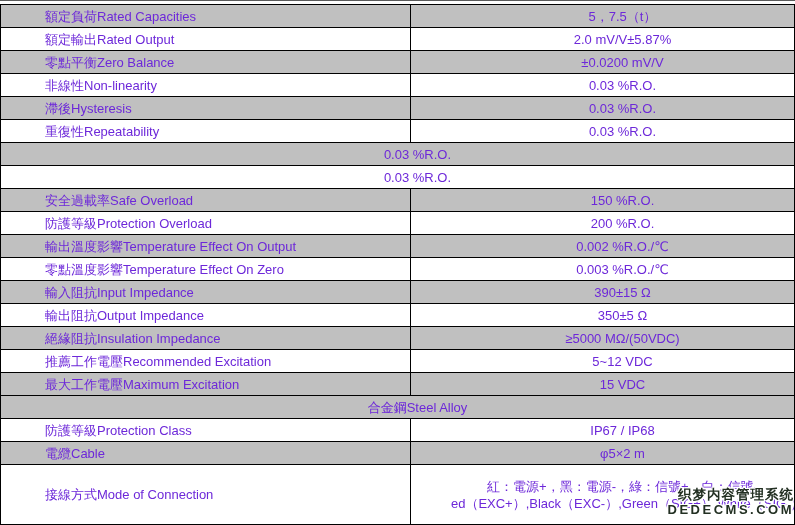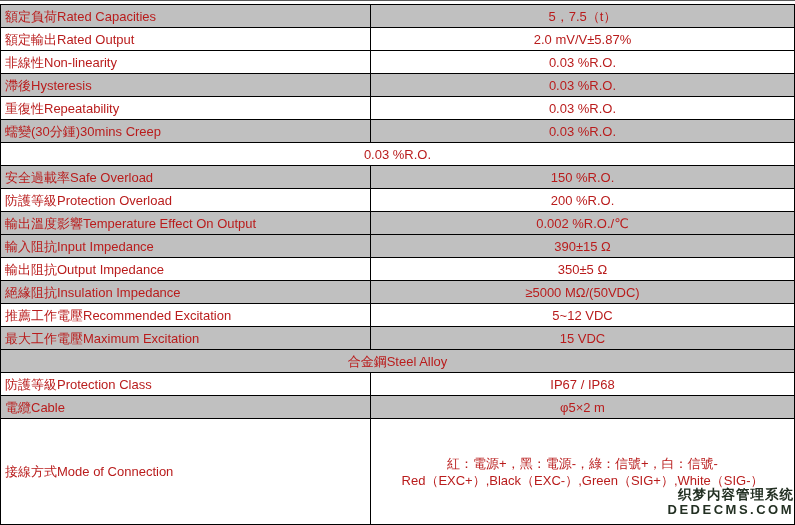--- a/index.html
+++ b/index.html
@@ -44,23 +44,24 @@
     display: flex;
     height: 23px;
     flex: 0 0 23px;
     border-bottom: 1px solid var(--border, #000);
     background: #fff;
   }
   .row.shaded { background: var(--shaded, #c0c0c0); }
   .cell {
     font-size: 13px;
     line-height: 15px;
-    color: #b91c1c;
+    color: #6d28d9;
     overflow: hidden;
     white-space: nowrap;
+    margin-left: 40px;
   }
   .cell.label {
     width: 370px;
     flex: 0 0 370px;
     border-right: 1px solid var(--border, #000);
     padding-left: 4px;
     display: flex;
     align-items: center;
   }
   .cell.value {
@@ -116,50 +117,57 @@
   <div class="spec-table">
 
     <div class="row shaded">
         <div class="cell label">額定負荷Rated Capacities</div>
         <div class="cell value">5，7.5（t）</div>
       </div>
       <div class="row">
         <div class="cell label">額定輸出Rated Output</div>
         <div class="cell value">2.0 mV/V±5.87%</div>
       </div>
+      <div class="row shaded">
+        <div class="cell label">零點平衡Zero Balance</div>
+        <div class="cell value">±0.0200 mV/V</div>
+      </div>
       <div class="row">
         <div class="cell label">非線性Non-linearity</div>
         <div class="cell value">0.03 %R.O.</div>
       </div>
       <div class="row shaded">
         <div class="cell label">滯後Hysteresis</div>
         <div class="cell value">0.03 %R.O.</div>
       </div>
       <div class="row">
         <div class="cell label">重復性Repeatability</div>
         <div class="cell value">0.03 %R.O.</div>
       </div>
       <div class="row shaded">
-        <div class="cell label">蠕變(30分鍾)30mins Creep</div>
         <div class="cell value">0.03 %R.O.</div>
       </div>
       <div class="row">
         <div class="cell value">0.03 %R.O.</div>
       </div>
       <div class="row shaded">
         <div class="cell label">安全過載率Safe Overload</div>
         <div class="cell value">150 %R.O.</div>
       </div>
       <div class="row">
         <div class="cell label">防護等級Protection Overload</div>
         <div class="cell value">200 %R.O.</div>
       </div>
       <div class="row shaded">
         <div class="cell label">輸出溫度影響Temperature Effect On Output</div>
         <div class="cell value">0.002 %R.O./℃</div>
+      </div>
+      <div class="row">
+        <div class="cell label">零點溫度影響Temperature Effect On Zero</div>
+        <div class="cell value">0.003 %R.O./℃</div>
       </div>
       <div class="row shaded">
         <div class="cell label">輸入阻抗Input Impedance</div>
         <div class="cell value">390±15 Ω</div>
       </div>
       <div class="row">
         <div class="cell label">輸出阻抗Output Impedance</div>
         <div class="cell value">350±5 Ω</div>
       </div>
       <div class="row shaded">

